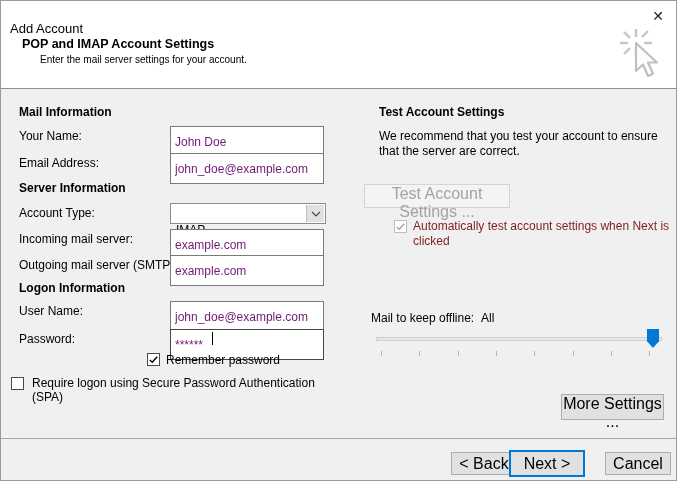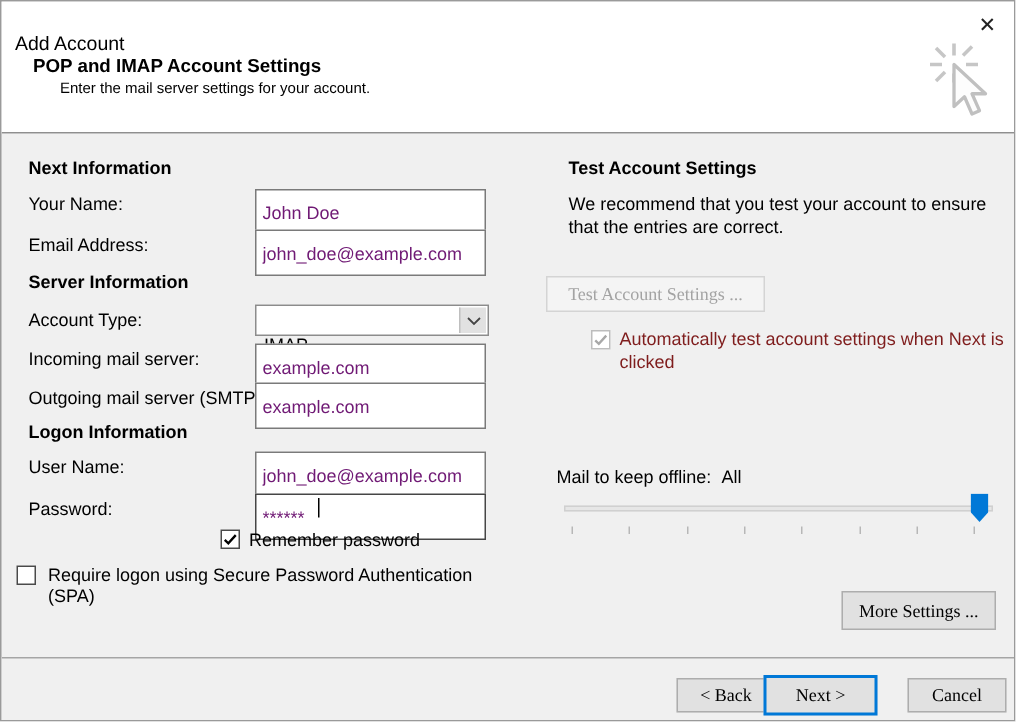--- a/index.html
+++ b/index.html
@@ -29,21 +29,21 @@
   .caret { position:absolute; left:42px; top:3px; width:1px; height:13px; background:#000; }
   
   .combo { position:absolute; left:169px; width:156px; height:21px; background:#fff; border:1px solid #8c8c8c; }
   .combo .val { position:absolute; left:5px; top:3px; font-size:12px;margin-top:16px; }
   .combo .dd { position:absolute; right:1px; top:1px; bottom:1px; width:18px; background:#e1e1e1; border-left:1px solid #bfbfbf; display:flex; align-items:center; justify-content:center; cursor:pointer; }
   
   .cb { position:absolute; width:13px; height:13px; background:#fff; border:1px solid #4a4a4a; display:flex; align-items:center; justify-content:center; }
   .cb.disabled { border-color:#bdbdbd; }
   .cb svg { display:block; }
   
-  .btn { position:absolute; background:#e1e1e1; border:1px solid #adadad; font-family:Liberation Serif, serif; font-size:12px; color:#000; text-align:center; cursor:pointer; }
+  .btn { position:absolute; background:#e1e1e1; border:1px solid #adadad; font-family:Liberation Sans, sans-serif; font-size:16px; color:#000; text-align:center; cursor:pointer; }
   .btn.disabled { background:#f4f4f4; border-color:#d4d4d4; color:#a3a3a3; cursor:default; }
   .btn.default-focus { border:2px solid #0078d7; }
   
   .slider-track { position:absolute; left:375px; top:336px; width:286px; height:4px; background:#e6e6e6; border:1px solid #d0d0d0; }
   .slider-thumb { position:absolute; left:646px; top:328px; width:12px; height:19px; background:#0078d7; clip-path:polygon(0 0,100% 0,100% 65%,50% 100%,0 65%); cursor:pointer; }
   .tick { position:absolute; top:350px; width:1px; height:5px; background:#b7b7b7; }
   
   #ftr { position:absolute; left:0; top:437px; width:100%; height:44px; background:#f0f0f0; border-top:1px solid #a5a5a5; }
   .muted { color:#7f1d1d; }
 </style>
@@ -64,21 +64,21 @@
         <line x1="10" y1="18" x2="18" y2="18"></line>
         <line x1="34" y1="18" x2="42" y2="18"></line>
         <line x1="14" y1="7" x2="20" y2="13"></line>
         <line x1="32" y1="12" x2="38" y2="6"></line>
         <line x1="14" y1="29" x2="20" y2="23"></line>
       </g>
       <polygon points="26,18 26,46 33,39.5 38,51 43,48.8 38,37.5 47,37.5" fill="#fdfdfd" stroke="#c0c0c0" stroke-width="2.2" stroke-linejoin="round"></polygon>
     </svg>
   </div>
 
-  <div class="sec" style="left:18px;top:104px;">Next Information</div>
+  <div class="sec" style="left:18px;top:104px;">Mail Information</div>
 
   <div class="lbl" style="left:18px;top:128px;">Your Name:</div>
   <input class="inp" style="top: 125px;" value="John Doe">
 
   <div class="lbl" style="left:18px;top:155px;">Email Address:</div>
   <input class="inp" style="top: 152px;" value="john_doe@example.com">
 
   <div class="sec" style="left:18px;top:180px;">Server Information</div>
 
   <div class="lbl" style="left:18px;top:205px;">Account Type:</div>
@@ -112,21 +112,21 @@
     <svg width="11" height="11" viewBox="0 0 12 12">
         <polyline points="2,6.5 4.6,9 10,3" fill="none" stroke="#000" stroke-width="1.7"></polyline>
       </svg>
   </div>
   <div class="lbl" style="left:165px;top:352px;">Remember password</div>
 
   <div class="cb" style="left:10px;top:376px;"></div>
   <div class="lbl" style="left:31px;top:375px;width:312px;line-height:14px;">Require logon using Secure Password Authentication (SPA)</div>
 
   <div class="sec" style="left:378px;top:104px;">Test Account Settings</div>
-  <div class="lbl" style="left:378px;top:128px;width:296px;line-height:15px;">We recommend that you test your account to ensure that the entries are correct.</div>
+  <div class="lbl" style="left:378px;top:128px;width:296px;line-height:15px;">We recommend that you test your account to ensure that the server are correct.</div>
 
   <button class="btn disabled" style="left:363px;top:183px;width:146px;height:24px;">Test Account Settings ...</button>
 
   <div class="cb disabled" style="left:393px;top:219px;">
     <svg width="11" height="11" viewBox="0 0 12 12">
         <polyline points="2,6.5 4.6,9 10,3" fill="none" stroke="#a8a8a8" stroke-width="1.7"></polyline>
       </svg>
   </div>
   <div class="lbl muted" style="left:412px;top:218px;width:258px;line-height:15px;">Automatically test account settings when Next is clicked</div>
 

